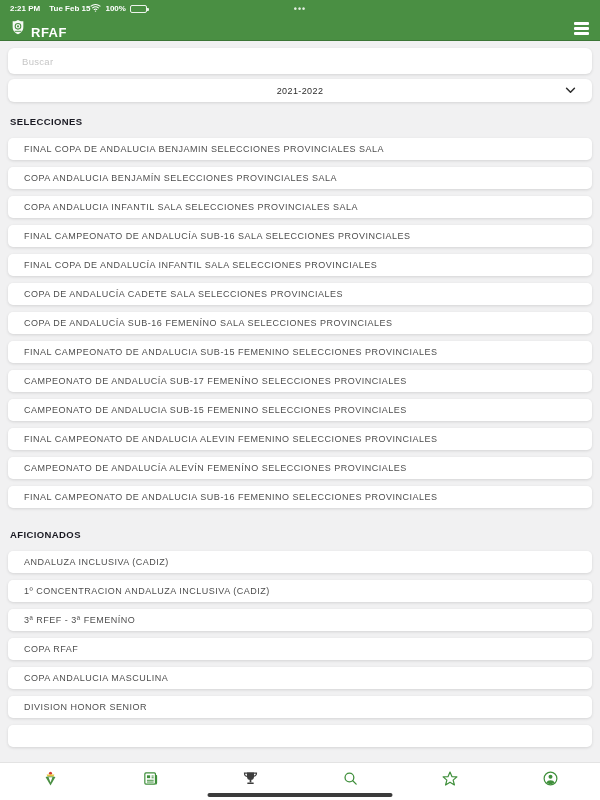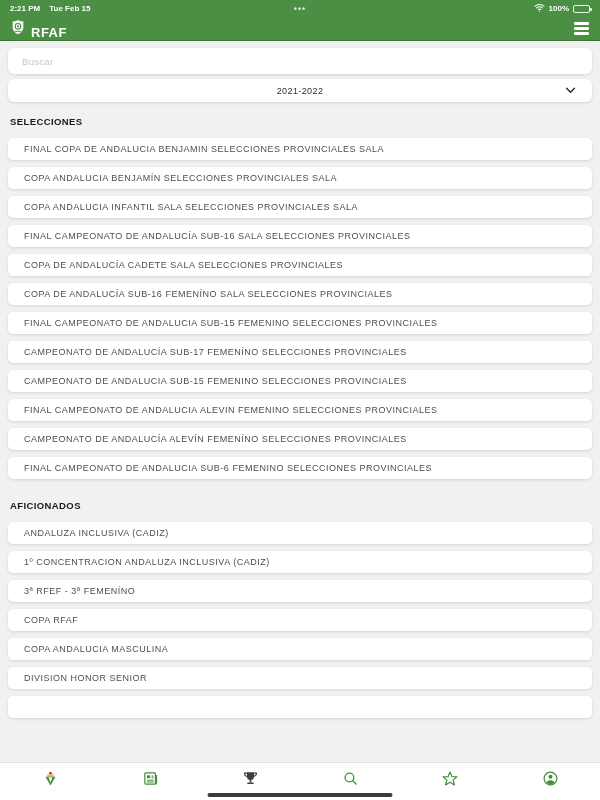--- a/index.html
+++ b/index.html
@@ -6,21 +6,21 @@
   html,body { width:600px; height:800px; }
   body {
     font-family:"Liberation Sans", sans-serif;
     background:#f1f1f2;
     position:relative;
     overflow:hidden;
   }
   
   .statusbar {
     height:17px; background:#4a8f43; color:#fff;
-    display:flex; align-items:center; justify-content:space-between;
+    display:flex; align-items:center; 
     padding:0 10px; font-size:8px; font-weight:bold; position:relative;
   }
   .sb-left { display:flex; gap:9px; align-items:center; }
   .sb-center { position:absolute; left:50%; transform:translateX(-50%);
     letter-spacing:1px; opacity:.85; font-size:9px; }
   .sb-right { display:flex; gap:4px; align-items:center; }
   .battery { width:17px; height:8px; border:1px solid rgba(255,255,255,.9);
     border-radius:2px; padding:1px; position:relative; }
   .battery .fill { width:100%; height:100%; background:#fff; border-radius:1px; }
   .battery .nub { position:absolute; right:-3px; top:2px; width:2px; height:3px;
@@ -132,28 +132,29 @@
       </svg>
     </span>
   </div>
 
   <div>
       <div class="section-title first">SELECCIONES</div>
       <div class="list-item">FINAL COPA DE ANDALUCIA BENJAMIN SELECCIONES PROVINCIALES SALA</div>
       <div class="list-item">COPA ANDALUCIA BENJAMÍN SELECCIONES PROVINCIALES SALA</div>
       <div class="list-item">COPA ANDALUCIA INFANTIL SALA SELECCIONES PROVINCIALES SALA</div>
       <div class="list-item">FINAL CAMPEONATO DE ANDALUCÍA SUB-16 SALA SELECCIONES PROVINCIALES</div>
+      <div class="list-item">FINAL COPA DE ANDALUCÍA INFANTIL SALA SELECCIONES PROVINCIALES</div>
       <div class="list-item">COPA DE ANDALUCÍA CADETE SALA SELECCIONES PROVINCIALES</div>
       <div class="list-item">COPA DE ANDALUCÍA SUB-16 FEMENÍNO SALA SELECCIONES PROVINCIALES</div>
       <div class="list-item">FINAL CAMPEONATO DE ANDALUCIA SUB-15 FEMENINO SELECCIONES PROVINCIALES</div>
       <div class="list-item">CAMPEONATO DE ANDALUCÍA SUB-17 FEMENÍNO SELECCIONES PROVINCIALES</div>
       <div class="list-item">CAMPEONATO DE ANDALUCIA SUB-15 FEMENINO SELECCIONES PROVINCIALES</div>
       <div class="list-item">FINAL CAMPEONATO DE ANDALUCIA ALEVIN FEMENINO SELECCIONES PROVINCIALES</div>
       <div class="list-item">CAMPEONATO DE ANDALUCÍA ALEVÍN FEMENÍNO SELECCIONES PROVINCIALES</div>
-      <div class="list-item">FINAL CAMPEONATO DE ANDALUCIA SUB-6 FEMENINO SELECCIONES PROVINCIALES</div>
+      <div class="list-item">FINAL CAMPEONATO DE ANDALUCIA SUB-16 FEMENINO SELECCIONES PROVINCIALES</div>
       <div class="section-title">AFICIONADOS</div>
       <div class="list-item">ANDALUZA INCLUSIVA (CADIZ)</div>
       <div class="list-item">1º CONCENTRACION ANDALUZA INCLUSIVA (CADIZ)</div>
       <div class="list-item">3ª RFEF - 3ª FEMENÍNO</div>
       <div class="list-item">COPA RFAF</div>
       <div class="list-item">COPA ANDALUCIA MASCULINA</div>
       <div class="list-item">DIVISION HONOR SENIOR</div>
       <div class="list-item"></div>
     </div>
 </div>

